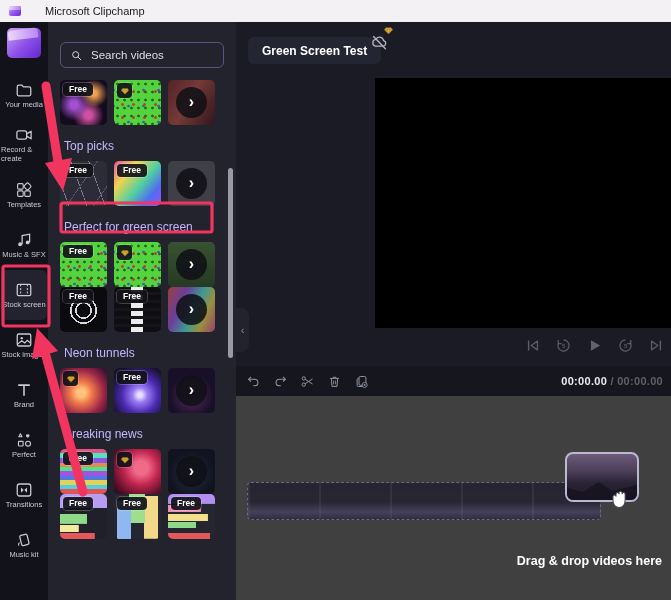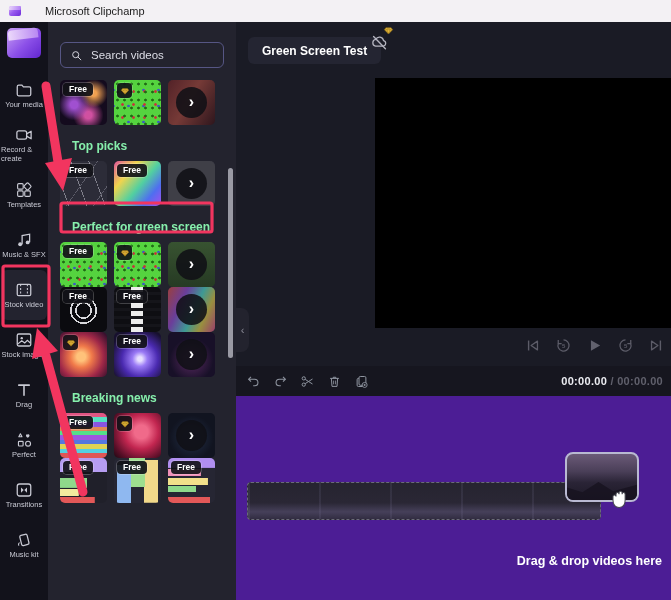--- a/index.html
+++ b/index.html
@@ -23,21 +23,21 @@
   .side-item .sicon{width:18px;height:18px;display:block;}
   .side-item .sicon svg{width:18px;height:18px;display:block;}
   .side-label{font-size:7.5px;color:#c9cad4;line-height:1.15;max-width:46px;}
 
   
   .panel{width:188px;height:100%;background:#23232e;position:relative;flex:none;overflow:hidden;}
   .searchbox{margin:20px 12px 0 12px;height:26px;border:1px solid #565684;border-radius:6px;display:flex;align-items:center;gap:8px;padding:0 9px;}
   .searchbox svg{width:13px;height:13px;flex:none;}
   .search-ph{font-size:11.5px;color:#dcdde6;}
   .sections{padding:6px 21px 0 12px;}
-  .sec-heading{font-size:12px;font-weight:bold;color:#86efac;margin:14px 0 8px 12px;}
+  .sec-heading{font-size:12px;font-weight:normal;color:#c4b5fd;margin:14px 0 8px 4px;}
   .tile-row{display:flex;gap:7px;}
   .tile{width:47px;height:45px;border-radius:5px;position:relative;overflow:hidden;flex:none;}
   .badge{position:absolute;top:3px;left:3px;background:rgba(18,18,24,.92);color:#fff;font-size:8.5px;font-weight:bold;padding:2px 6px;border-radius:4px;box-shadow:0 0 0 1px rgba(255,255,255,.22);line-height:1;text-align:center;}
   .badge-gem{position:absolute;top:3px;left:3px;width:15px;height:15px;background:rgba(18,18,24,.92);border-radius:4px;box-shadow:0 0 0 1px rgba(255,255,255,.18);display:flex;align-items:center;justify-content:center;}
   .badge-gem svg{width:10px;height:10px;}
   .more{position:absolute;inset:0;display:flex;align-items:center;justify-content:center;background:rgba(10,10,14,.25);}
   .more .mcirc{width:31px;height:31px;border-radius:50%;background:rgba(16,16,22,.88);display:flex;align-items:center;justify-content:center;color:#fff;font-size:16px;font-weight:bold;padding-bottom:2px;}
   .scrollbar{position:absolute;right:3px;top:146px;width:5px;height:190px;border-radius:3px;background:#9a9aa4;}
 
   
@@ -71,21 +71,21 @@
   .wm-btn{position:absolute;left:128px;top:7px;width:30px;height:27px;border-radius:6px;display:flex;align-items:center;justify-content:center;position:absolute;}
   .wm-btn svg.wm{width:19px;height:19px;}
   .wm-gem{position:absolute;right:0px;top:-4px;width:11px;height:11px;}
   .preview{position:absolute;left:139px;top:56px;width:296px;height:250px;background:#000;}
   .playbar{position:absolute;right:6px;top:308px;height:30px;display:flex;align-items:center;gap:14px;}
   .playbar .pbtn{width:17px;height:17px;display:flex;align-items:center;justify-content:center;}
   .playbar .pbtn svg{width:17px;height:17px;}
   .playbar .pbtn.play svg{width:21px;height:21px;}
 
   
-  .timeline{position:absolute;left:0;top:344px;width:100%;height:234px;background:#4c1d95;}
+  .timeline{position:absolute;left:0;top:344px;width:100%;height:234px;background:#404040;}
   .tl-toolbar{position:absolute;left:0;top:0;width:100%;height:30px;display:flex;align-items:center;padding:0 8px 0 10px;gap:12px;background:#16161f;}
   .tl-tool{width:15px;height:15px;display:flex;align-items:center;justify-content:center;}
   .tl-tool svg{width:15px;height:15px;}
   .tl-time{margin-left:auto;font-size:11px;letter-spacing:.3px;}
   .tl-time .cur{color:#ecedf2;font-weight:bold;}
   .tl-time .sep,.tl-time .tot{color:#60606c;font-weight:bold;}
   .tl-body{position:absolute;left:0;top:30px;width:100%;height:204px;}
   .ghost-strip{position:absolute;left:11px;top:86px;width:354px;height:38px;border:1.5px dashed #6a6a78;border-radius:4px;background:repeating-linear-gradient(90deg,rgba(130,124,160,.14) 0 2px,transparent 2px 71px),linear-gradient(180deg,#262430 0%,#2a2735 55%,#46405a 80%,#322d42 100%);}
   .drag-card{position:absolute;left:329px;top:56px;width:74px;height:50px;border:2px solid #b9b9d2;border-radius:8px;background:linear-gradient(180deg,#6b5a78 0%,#4a3f58 38%,#2a2436 62%,#1c1826 100%);overflow:hidden;}
   .drag-card::after{content:"";position:absolute;left:0;bottom:0;width:100%;height:60%;background:#171320;clip-path:polygon(0 100%,0 55%,22% 72%,45% 35%,66% 68%,100% 45%,100% 100%);opacity:.85;}
@@ -144,37 +144,37 @@
               </svg>
             </span>
             <div class="side-label">Music &amp; SFX</div>
           </div><div class="side-item current">
             <span class="sicon">
               <svg viewBox="0 0 24 24">
                 <rect x="3" y="4.5" width="18" height="15" rx="2" fill="none" stroke="#c9cad4" stroke-width="1.7"></rect>
                 <path d="M7.5 4.5v15M16.5 4.5v15" stroke="#c9cad4" stroke-width="1.4" stroke-dasharray="2.6 2.2"></path>
               </svg>
             </span>
-            <div class="side-label">Stock video</div>
+            <div class="side-label">Stock screen</div>
           </div><div class="side-item">
             <span class="sicon">
               <svg viewBox="0 0 24 24">
                 <rect x="3" y="4" width="18" height="16" rx="2" fill="none" stroke="#c9cad4" stroke-width="1.7"></rect>
                 <circle cx="9" cy="9.5" r="1.6" fill="#c9cad4"></circle>
                 <path d="M3.5 17.5l5.5-4.5 4 3 3.5-3.5 4 3.5" fill="none" stroke="#c9cad4" stroke-width="1.6"></path>
               </svg>
             </span>
             <div class="side-label">Stock images</div>
           </div><div class="side-item">
             <span class="sicon">
               <svg viewBox="0 0 24 24">
                 <path d="M5 5.5h14M12 5.5v13.5" fill="none" stroke="#c9cad4" stroke-width="2.1" stroke-linecap="round"></path>
               </svg>
             </span>
-            <div class="side-label">Drag</div>
+            <div class="side-label">Brand</div>
           </div><div class="side-item">
             <span class="sicon">
               <svg viewBox="0 0 24 24">
                 <path d="M7.2 3.8l2.1 3.8H5.1z" fill="none" stroke="#c9cad4" stroke-width="1.5" stroke-linejoin="round"></path>
                 <path d="M17 9c-2.5-1.5-3-3.6-1.7-4.5 1-.6 1.7.3 1.7.3s.7-.9 1.7-.3C20 5.4 19.5 7.5 17 9z" fill="#c9cad4"></path>
                 <rect x="4.6" y="13.8" width="6.2" height="6.2" rx="1" fill="none" stroke="#c9cad4" stroke-width="1.5"></rect>
                 <circle cx="17.4" cy="16.9" r="3.3" fill="none" stroke="#c9cad4" stroke-width="1.5"></circle>
               </svg>
             </span>
             <div class="side-label">Perfect</div>
@@ -265,20 +265,21 @@
             </div>
             <div class="tile art-bw-typography">
               <span class="badge">Free</span>
             </div>
             <div class="tile art-color-noise">
               <div class="more">
                 <div class="mcirc">›</div>
               </div>
             </div>
           </div>
+          <div class="sec-heading">Neon tunnels</div>
           <div class="tile-row">
             <div class="tile art-neon-orange">
               <span class="badge-gem">
                 <svg viewBox="0 0 16 16">
                   <path d="M4.2 4h7.6L14 6.8 8 13 2 6.8z" fill="#e8b93c" stroke="#8a6a14" stroke-width="0.9"></path>
                   <path d="M2 6.8h12M8 13L5.6 6.8 8 4l2.4 2.8z" stroke="#8a6a14" stroke-width="0.6" fill="none"></path>
                 </svg>
               </span>
             </div>
             <div class="tile art-neon-tunnel">

